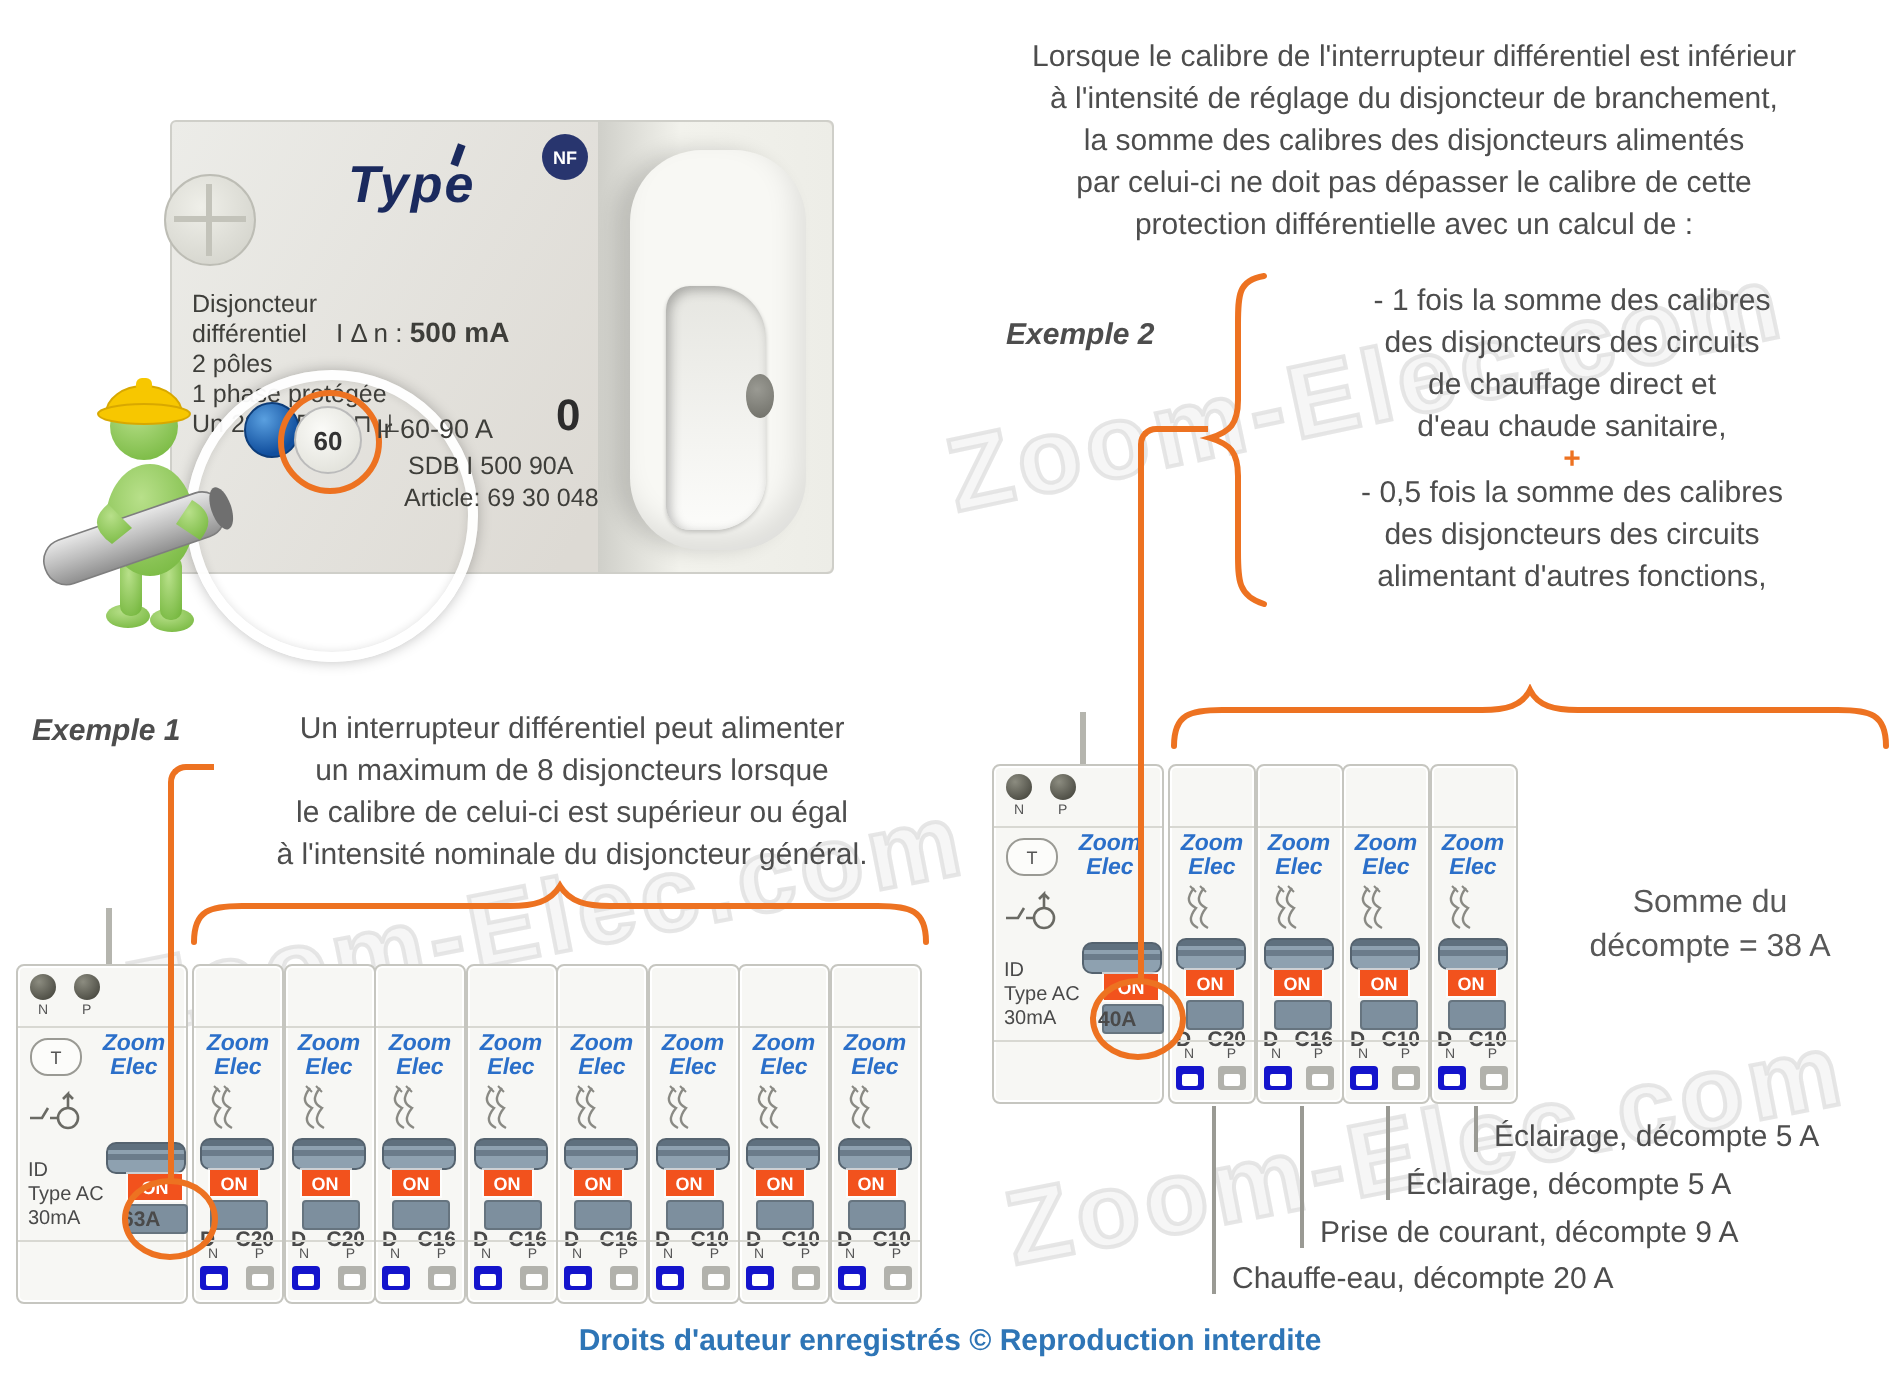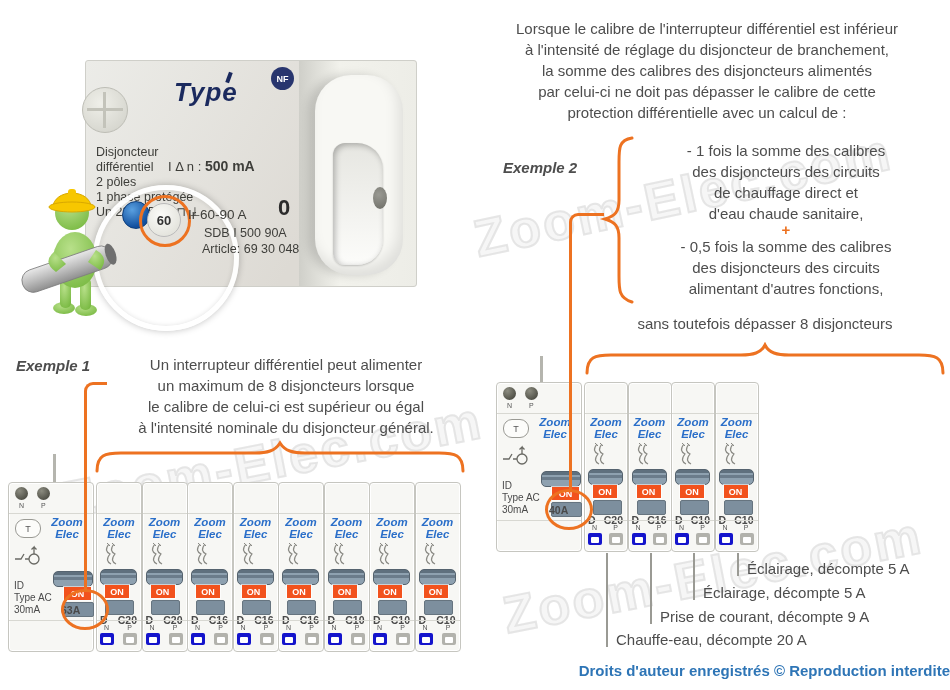--- a/index.html
+++ b/index.html
@@ -189,21 +189,20 @@
   <div class="abs ocircle" style="left:545px;top:489px;width:42px;height:35px;"></div>
 
   <div class="abs para multiline" style="left:640px;top:140px;width:292px;">- 1 fois la somme des calibres
 des disjoncteurs des circuits
 de chauffage direct et
 d'eau chaude sanitaire,</div>
   <div class="abs plus" style="left:640px;top:221px;width:292px;">+</div>
   <div class="abs para multiline" style="left:640px;top:236px;width:292px;">- 0,5 fois la somme des calibres
 des disjoncteurs des circuits
 alimentant d'autres fonctions,</div>
-  <div class="abs para" style="left:598px;top:313px;width:334px;">sans toutefois dépasser 8 disjoncteurs</div>
 
   <div class="abs ex-label" style="left:16px;top:357px;">Exemple 1</div>
   <div class="abs para multiline" style="left:95px;top:354px;width:382px;">Un interrupteur différentiel peut alimenter
 un maximum de 8 disjoncteurs lorsque
 le calibre de celui-ci est supérieur ou égal
 à l'intensité nominale du disjoncteur général.</div>
 
   <div class="abs ocorner" style="left:84px;top:382px;width:20px;height:14px;"></div>
   <div class="abs ovline" style="left:84px;top:394px;height:196px;"></div>
   <div class="abs ocircle" style="left:61px;top:589px;width:42px;height:35px;"></div>
@@ -580,26 +579,28 @@
     </div>
     <div class="msec-bot">
       <span class="term-lab" style="left:7px;top:3px;">N</span>
       <span class="term-lab" style="right:9px;top:3px;">P</span>
       <span class="term term-n" style="left:3px;top:12px;"></span>
       <span class="term term-p" style="right:4px;top:12px;"></span>
     </div>
   </div>
 </div>
 
+  <div class="abs somme multiline">Somme du
+décompte = 38 A</div>
 
   <div id="decompte-layer">
       <div class="dline" style="left: 606px; top: 553px; height: 94px;"></div>
       <div class="dlab" style="left: 616px; top: 631px;">Chauffe-eau, décompte 20 A</div>
       <div class="dline" style="left: 650px; top: 553px; height: 71px;"></div>
       <div class="dlab" style="left: 660px; top: 608px;">Prise de courant, décompte 9 A</div>
       <div class="dline" style="left: 693px; top: 553px; height: 47px;"></div>
       <div class="dlab" style="left: 703px; top: 584px;">Éclairage, décompte 5 A</div>
       <div class="dline" style="left: 737px; top: 553px; height: 23px;"></div>
       <div class="dlab" style="left: 747px; top: 560px;">Éclairage, décompte 5 A</div>
     </div>
 
-  <div class="abs copyright" style="top:662px;left:0;text-align:right;">Droits d'auteur enregistrés © Reproduction interdite</div>
+  <div class="abs copyright" style="top:662px;left:0;">Droits d'auteur enregistrés © Reproduction interdite</div>
 </div>
 
 </body></html>

